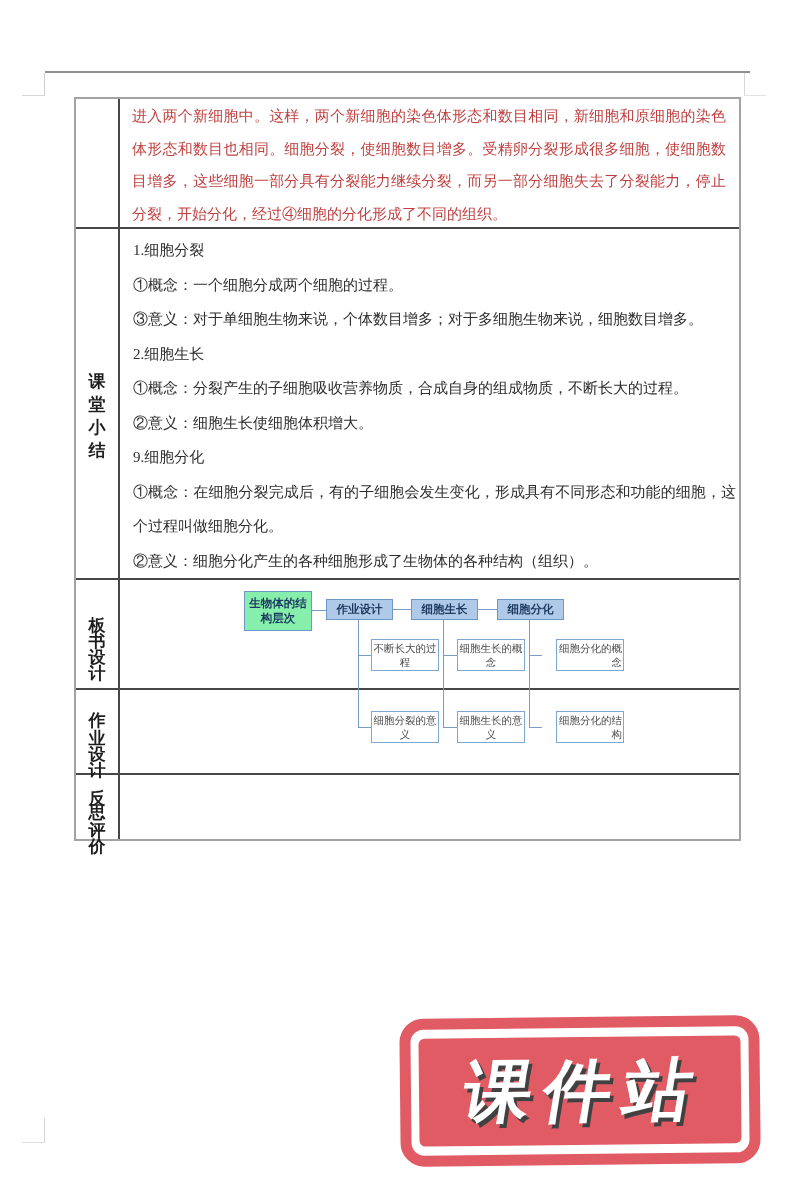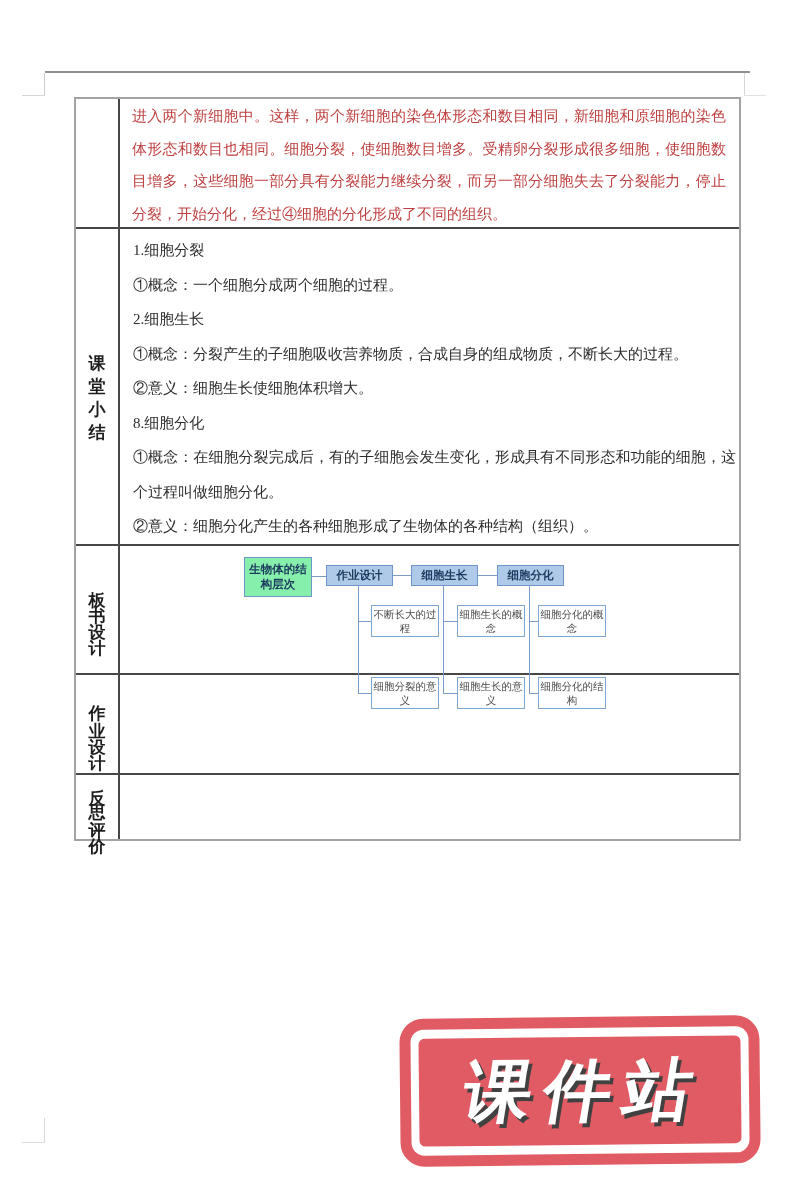--- a/index.html
+++ b/index.html
@@ -65,21 +65,21 @@
     background:#afc9e8;border:1px solid #6e96c8;
     font-size:11.5px;font-weight:bold;color:#1c3a5e;line-height:19px;
   }
   .b1{left:206px;} .b2{left:291px;} .b3{left:377px;}
   .sub-box{
     width:68px;height:32px;background:#ffffff;border:1.5px solid #7fa7d1;
     font-size:10.5px;color:#4a4a4a;line-height:14px;
     display:flex;align-items:center;justify-content:center;padding:1px;
   }
   .c-row{top:59px;} .d-row{top:131px;}
-  .s1{left:251px;} .s2{left:337px;} .s3{left:418px;}
+  .s1{left:251px;} .s2{left:337px;} .s3{left:436px;text-align:right;}
   .conn{position:absolute;background:#7a9cc6;}
   .h-conn{height:1px;} .v-conn{width:1px;}
 
   
   .stamp{
     position:absolute;left:400px;top:1017px;width:360px;height:148px;
     box-sizing:border-box;border:11px solid #df565e;border-radius:24px;
     mix-blend-mode:multiply;opacity:0.97;transform:rotate(-0.6deg);
   }
   .stamp-inner{
@@ -115,24 +115,25 @@
     </div>
   </div>
 
   <div class="row r2">
     <div class="label-cell">
       <span class="vlabel sp-wide">课堂小结</span>
     </div>
     <div class="content-cell summary">
       <p>1.细胞分裂</p>
       <p>①概念：一个细胞分成两个细胞的过程。</p>
+      <p>③意义：对于单细胞生物来说，个体数目增多；对于多细胞生物来说，细胞数目增多。</p>
       <p>2.细胞生长</p>
       <p>①概念：分裂产生的子细胞吸收营养物质，合成自身的组成物质，不断长大的过程。</p>
       <p>②意义：细胞生长使细胞体积增大。</p>
-      <p>8.细胞分化</p>
+      <p>9.细胞分化</p>
       <p>①概念：在细胞分裂完成后，有的子细胞会发生变化，形成具有不同形态和功能的细胞，这个过程叫做细胞分化。</p>
       <p>②意义：细胞分化产生的各种细胞形成了生物体的各种结构（组织）。</p>
     </div>
   </div>
 
   <div class="row r3">
     <div class="label-cell">
       <span class="vlabel sp-narrow">板书设计</span>
     </div>
     <div class="content-cell">

